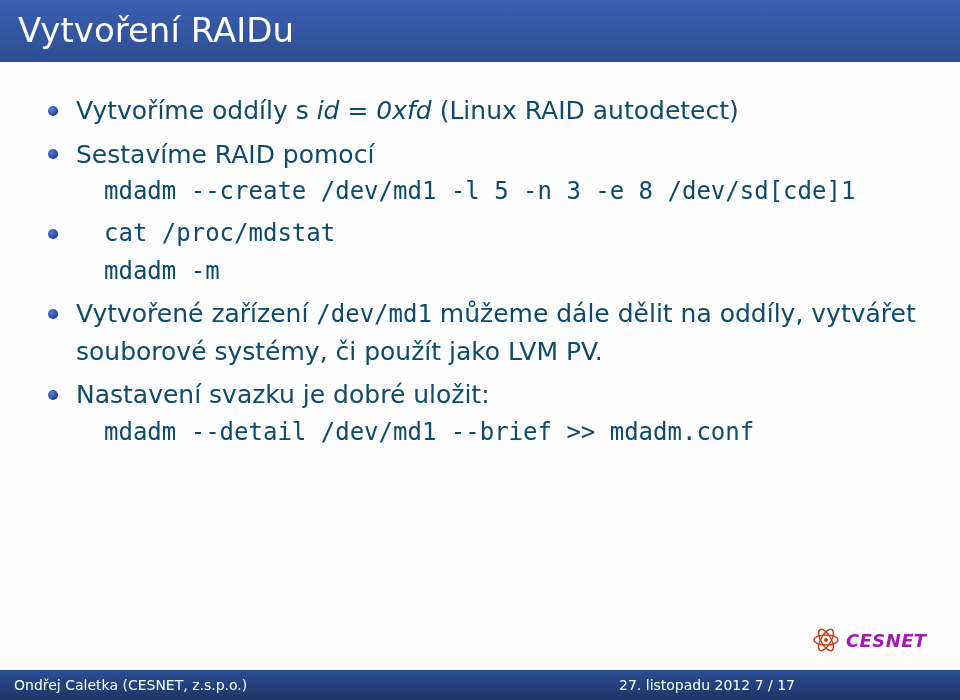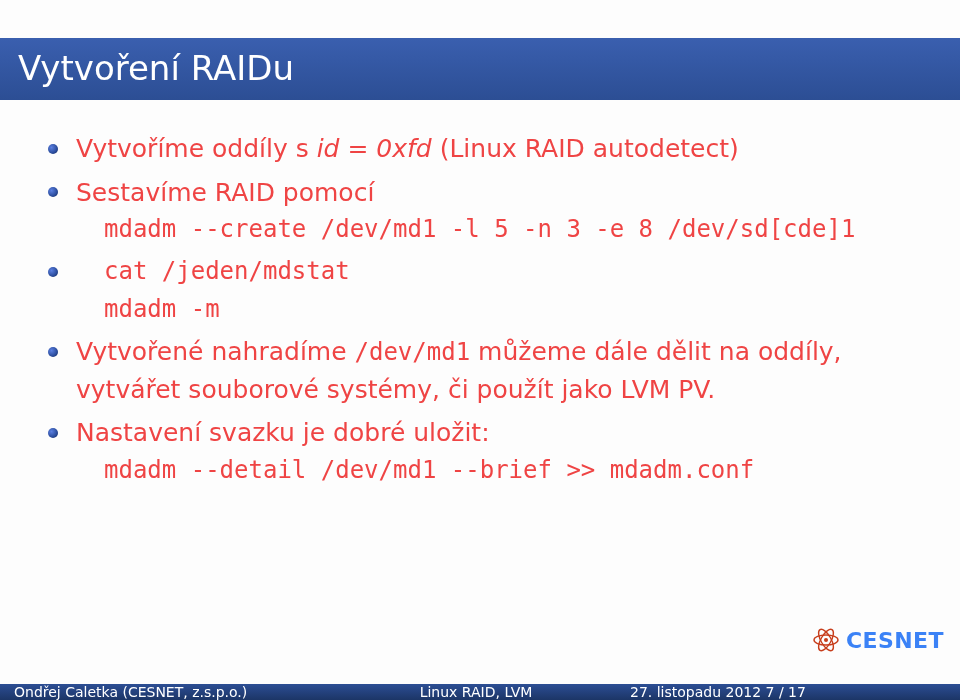--- a/index.html
+++ b/index.html
@@ -10,76 +10,76 @@
     font-family: "DejaVu Sans", "Liberation Sans", Arial, sans-serif;
     position: relative;
     overflow: hidden;
   }
   .title-bar {
     background: linear-gradient(to bottom, #3a5faf 0%, #2c4e94 100%);
     color: #fff;
     font-size: 34px;
     padding: 10px 18px 12px 18px;
     font-weight: 400;
-    margin-top: 38px;
   }
   .content {
     padding: 30px 36px 0 48px;
     font-size: 25px;
     line-height: 1.5;
-    color: #ef4444;
+    color: #0c4a6e;
   }
   .item {
     position: relative;
     padding-left: 28px;
     margin-bottom: 6px;
   }
   .bullet {
     position: absolute;
     left: 0;
     top: 0.55em;
     width: 10px;
     height: 10px;
     border-radius: 50%;
     background: radial-gradient(circle at 35% 35%, #5b7fe0 0%, #2a4c9c 60%, #0b1b4a 100%);
   }
   .tt { font-family: "DejaVu Sans Mono","Liberation Mono",monospace; font-size: 0.96em; }
   .sub { padding-left: 28px; margin-bottom: 2px; }
   .footer {
     position: absolute;
     left: 0; right: 0; bottom: 0;
-    height: 16px;
+    height: 30px;
     background: linear-gradient(to bottom, #2c4e94 0%, #1c3566 100%);
     color: #fff;
     font-size: 14px;
     display: flex;
     align-items: center;
   }
   .footer .left { flex: 1; padding-left: 14px; }
   .footer .center { flex: 1; text-align: center; }
-  .footer .right { flex: 1; text-align: left; padding-right: 22px; }
+  .footer .right { flex: 1; text-align: center; padding-right: 22px; }
   .logo {
     position: absolute;
     right: 28px;
     bottom: 42px;
     width: 120px;
     height: 36px;
     display: flex;
     align-items: center;
     gap: 6px;
   }
   .logo-mark {
     width: 28px; height: 28px; position: relative;
   }
   .logo-mark svg { width: 28px; height: 28px; }
   .logo-text {
     font-weight: 700;
-    color: #3b82f6;
-    font-size: 22px;
+    color: #a21caf;
+    font-size: 18px;
     letter-spacing: 0.4px;
+    font-style: italic;
   }
   .italic { font-style: italic; }
 </style>
 </head>
 <body>
 
 <div class="title-bar">
   <span>Vytvoření RAIDu</span>
 </div>
 
@@ -91,28 +91,28 @@
   </div>
 
   <div class="item">
     <span class="bullet"></span>
     <span>Sestavíme RAID pomocí</span>
     <div class="sub tt">mdadm --create /dev/md1 -l 5 -n 3 -e 8 /dev/sd[cde]1</div>
   </div>
 
   <div class="item">
     <span class="bullet"></span>
-    <div class="sub tt">cat /jeden/mdstat</div>
+    <div class="sub tt">cat /proc/mdstat</div>
     <div class="sub tt">mdadm -m</div>
   </div>
 
 
   <div class="item">
     <span class="bullet"></span>
-    <span>Vytvořené nahradíme </span><span class="tt">/dev/md1</span><span> můžeme dále dělit na oddíly, vytvářet souborové systémy, či použít jako LVM PV.</span>
+    <span>Vytvořené zařízení </span><span class="tt">/dev/md1</span><span> můžeme dále dělit na oddíly, vytvářet souborové systémy, či použít jako LVM PV.</span>
   </div>
 
   <div class="item">
     <span class="bullet"></span>
     <span>Nastavení svazku je dobré uložit:</span>
     <div class="sub tt">mdadm --detail /dev/md1 --brief &gt;&gt; mdadm.conf</div>
   </div>
 
 </div>
 
@@ -125,15 +125,14 @@
         <ellipse cx="14" cy="14" rx="12" ry="5" transform="rotate(120 14 14)"></ellipse>
       </g>
       <circle cx="14" cy="14" r="2" fill="#c73d1b"></circle>
     </svg>
   </span>
   <span class="logo-text">CESNET</span>
 </div>
 
 <div class="footer">
   <div class="left">Ondřej Caletka (CESNET, z.s.p.o.)</div>
-  <div class="center">Linux RAID, LVM</div>
   <div class="right">27. listopadu 2012      7 / 17</div>
 </div>
 
 </body></html>

